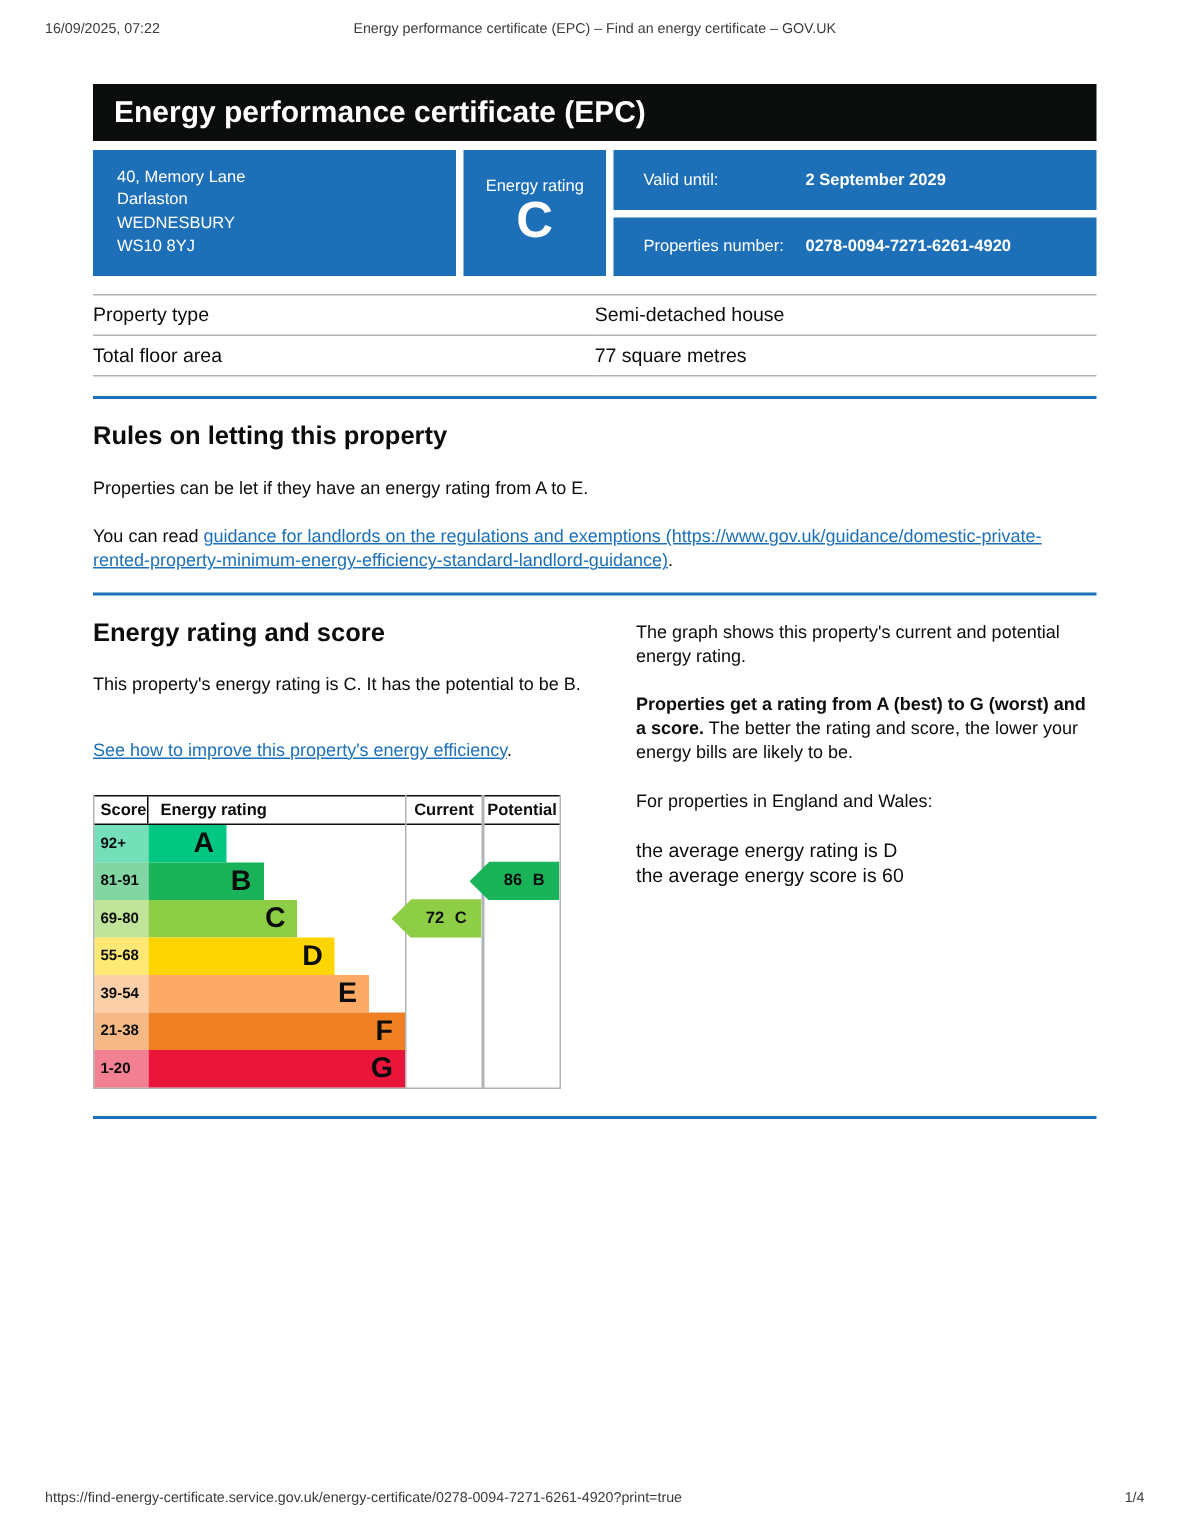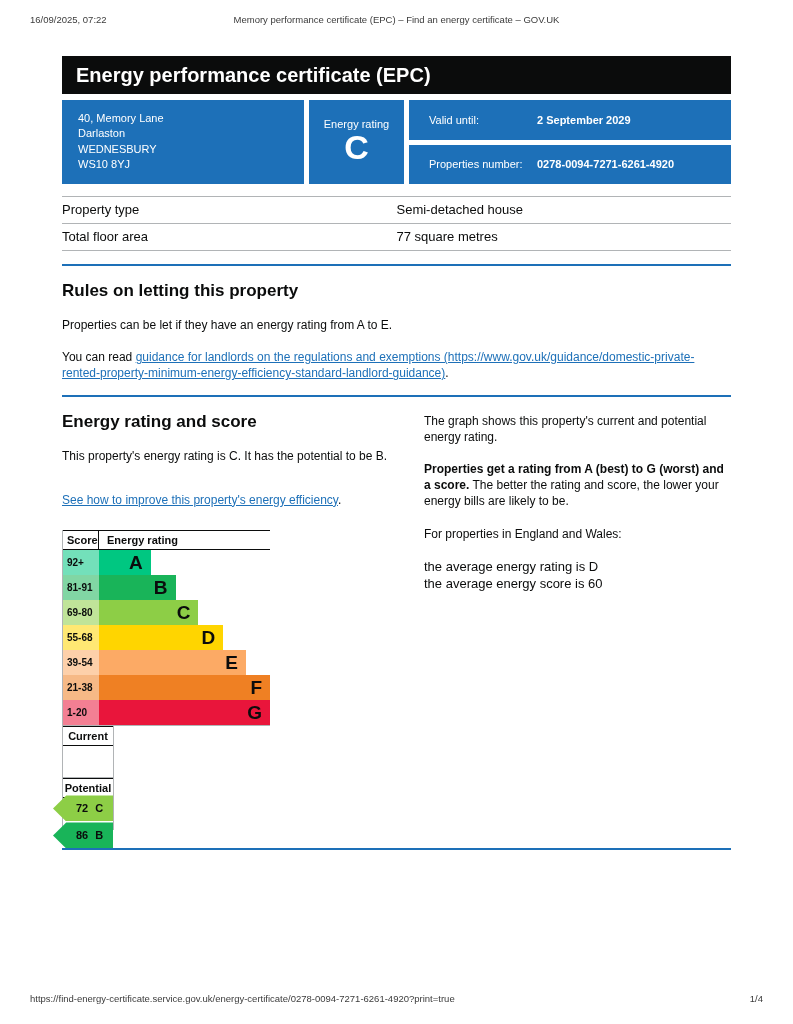--- a/index.html
+++ b/index.html
@@ -42,39 +42,39 @@
   .blue-rule{border:none;border-top:2px solid var(--govuk-blue);margin:13px 0 0 0;}
   h2{font-size:17px;font-weight:bold;margin-top:15px;}
   p{font-size:12px;line-height:1.35;margin-top:16px;}
   .link{color:var(--govuk-blue);text-decoration:underline;cursor:pointer;}
   
   .two-col{display:flex;align-items:flex-start;}
   .col-left{width:362px;flex:0 0 362px;padding-right:34px;}
   .col-right{flex:1;}
   .improve{margin-top:28px;}
   
-  .epc-chart{display:flex;margin-top:22px;width:348px;position:relative;font-size:11px;flex-direction:column;}
+  .epc-chart{display:flex;margin-top:22px;width:348px;position:relative;font-size:11px;}
   .epc-left{width:208px;border-left:1px solid var(--border-grey);border-bottom:1px solid var(--border-grey);}
   .epc-left-header{display:flex;height:20px;border-top:1.5px solid #0b0c0c;border-bottom:1.5px solid #0b0c0c;font-weight:bold;align-items:center;}
   .score-h{width:36px;flex:0 0 36px;padding-left:4px;border-right:1.5px solid #0b0c0c;height:100%;display:flex;align-items:center;}
   .rating-h{padding-left:8px;}
   .band-row{display:flex;height:25px;}
   .band-score{width:36px;flex:0 0 36px;display:flex;align-items:center;padding-left:4px;font-weight:bold;font-size:10px;}
   .band-bar{display:flex;align-items:center;justify-content:flex-end;padding-right:8px;}
   .band-letter{font-size:19px;font-weight:bold;line-height:1;}
   .epc-col{width:52px;flex:0 0 52px;border:1px solid var(--border-grey);border-top:none;position:relative;}
   .epc-col-header{height:20px;border-top:1.5px solid #0b0c0c;border-bottom:1.5px solid #0b0c0c;font-weight:bold;display:flex;align-items:center;justify-content:center;}
   .epc-arrow{position:absolute;left:-10px;width:60px;height:26px;display:flex;align-items:center;justify-content:center;padding-left:13px;gap:7px;font-size:11px;font-weight:bold;color:#0b0c0c;clip-path:polygon(22% 0,100% 0,100% 100%,22% 100%,0 50%);z-index:2;}
 </style>
 </head>
 <body>
 
 <header class="print-header">
   <span class="ph-date">16/09/2025, 07:22</span>
-  <span class="ph-title">Memory performance certificate (EPC) – Find an energy certificate – GOV.UK</span>
+  <span class="ph-title">Energy performance certificate (EPC) – Find an energy certificate – GOV.UK</span>
 </header>
 
 <main class="content">
 
   <div class="banner">Energy performance certificate (EPC)</div>
 
   <div class="summary-row">
     <div class="box address">
         <div>40, Memory Lane</div>
         <div>Darlaston</div>

